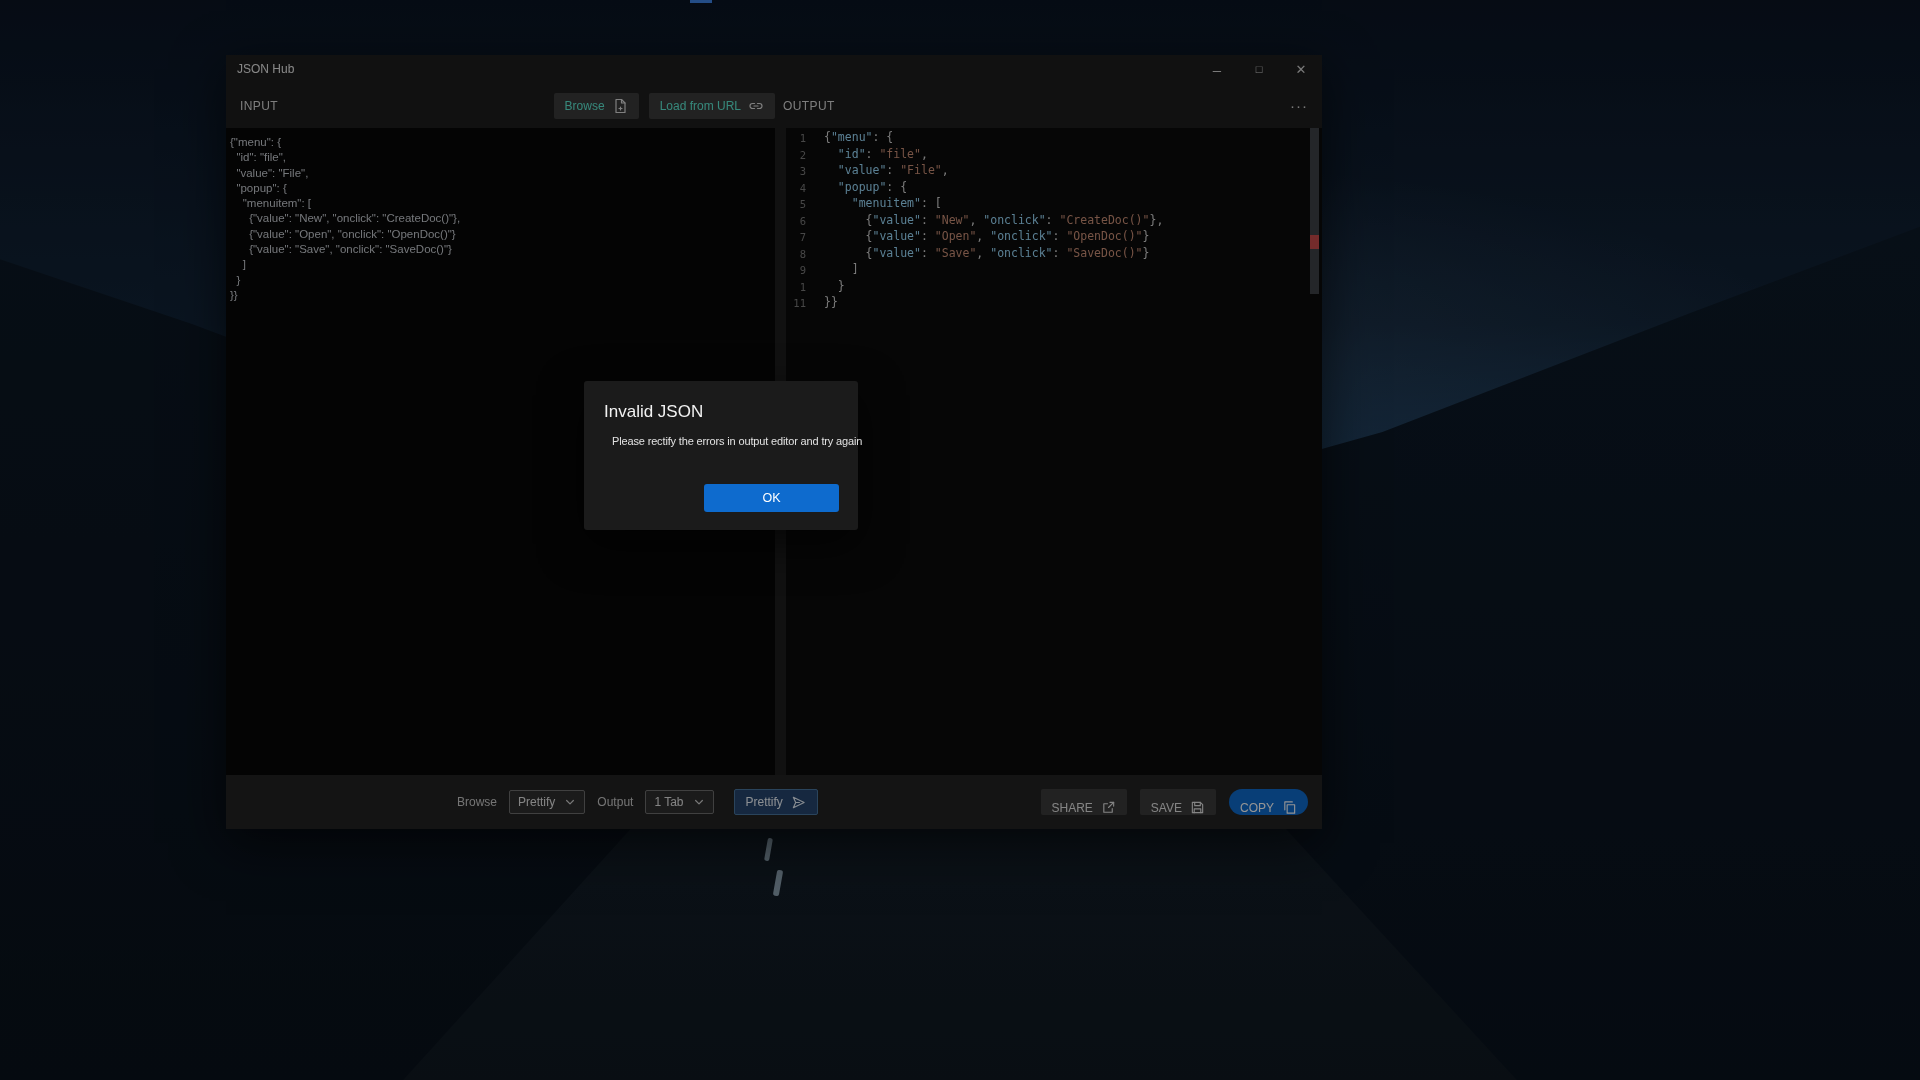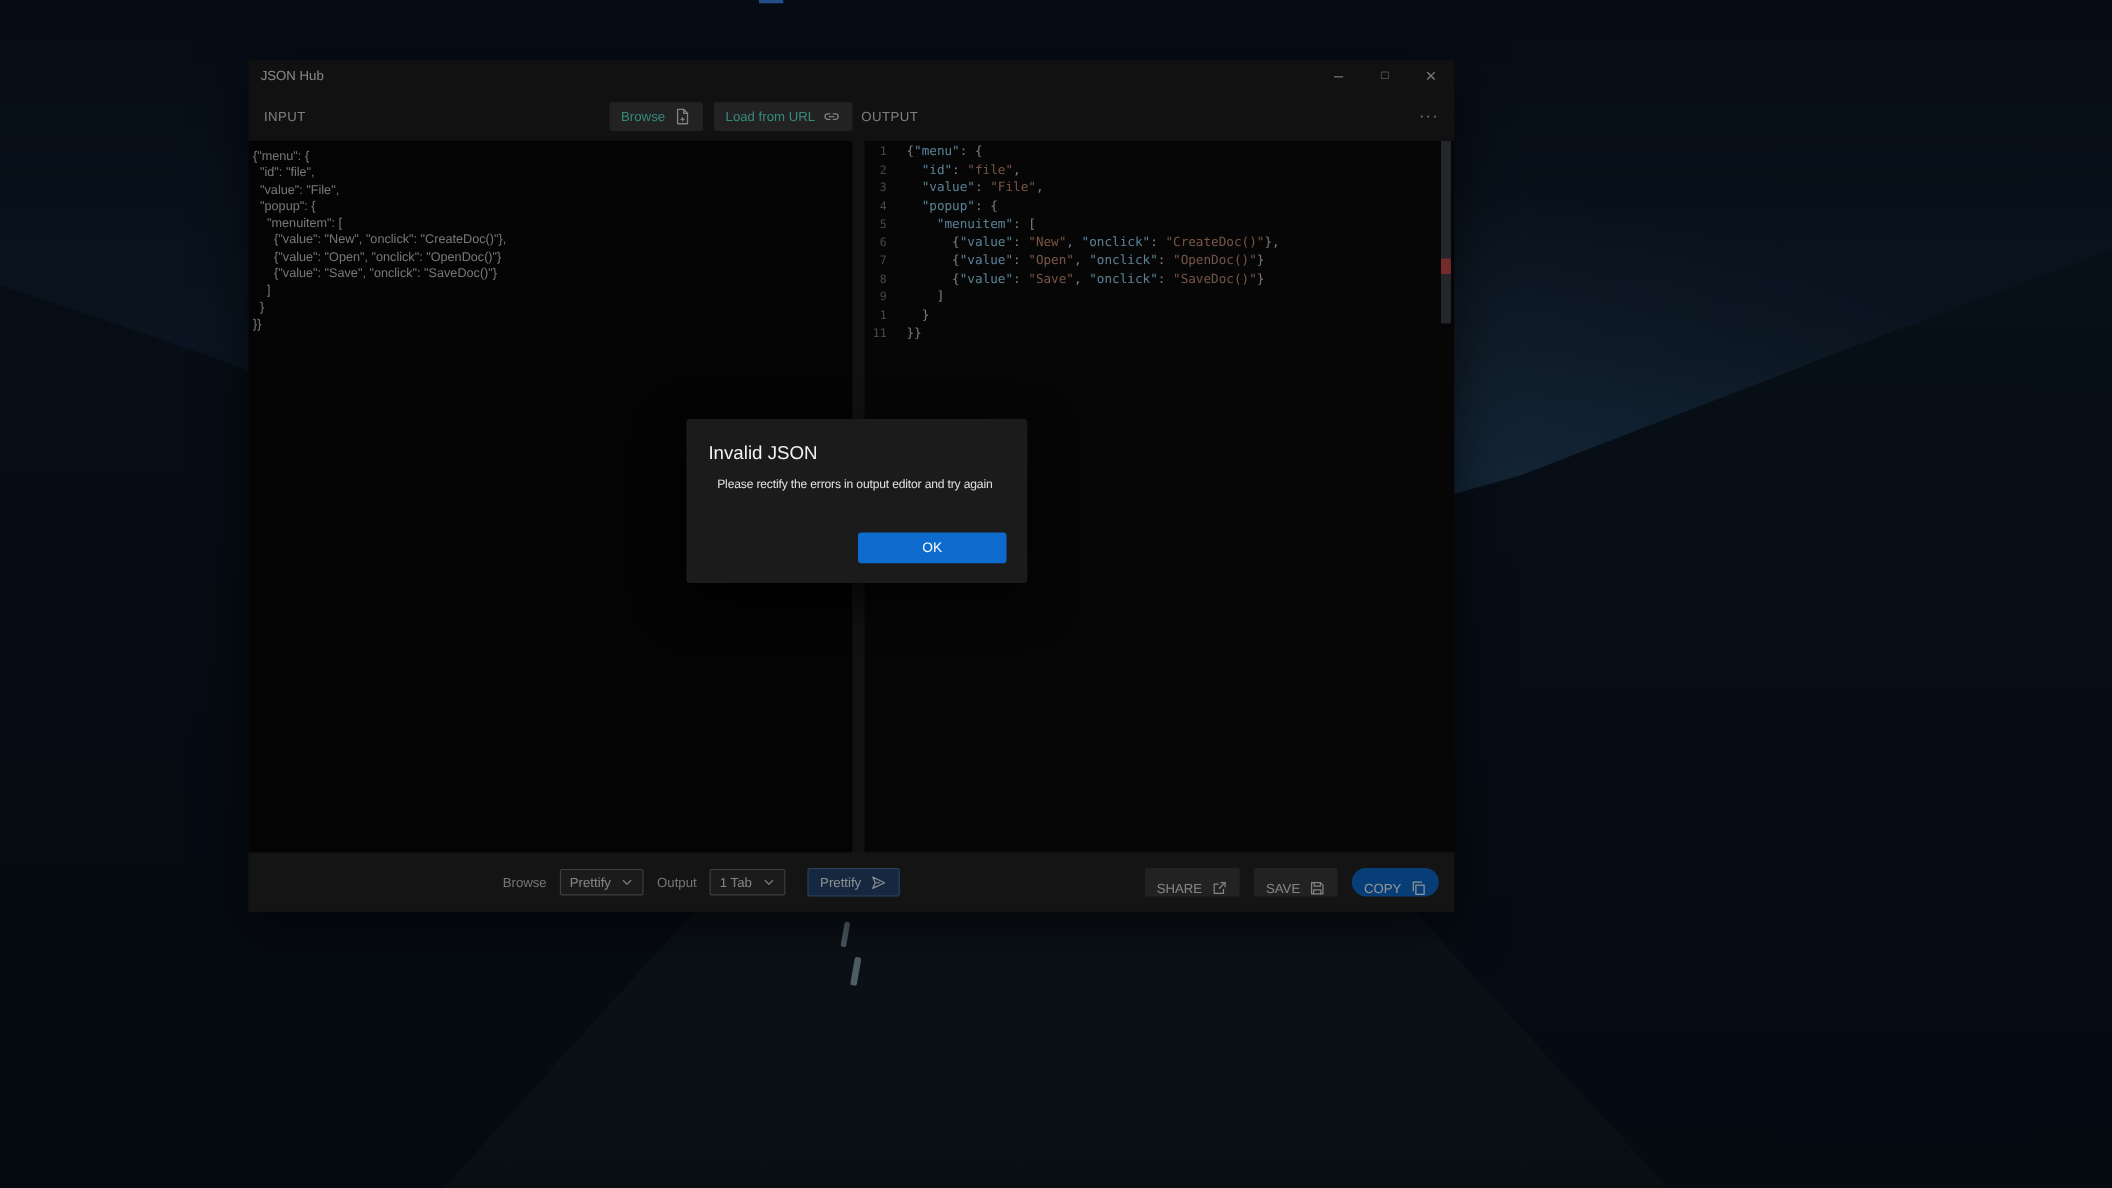--- a/index.html
+++ b/index.html
@@ -71,21 +71,21 @@
   .send-btn { display:flex; align-items:center; gap:8px; height:26px; padding:0 11px; margin-left:8px;
     background:#27466e; border:1px solid #49759f; border-radius:2px; color:#eef4fb; font-size:12px; font-family:inherit; }
   .right-controls { position:absolute; right:14px; top:50%; transform:translateY(-50%);
     display:flex; align-items:center; gap:13px; }
   .bar-btn { display:flex; align-items:flex-end; gap:8px; height:26px; padding:0 11px;
     background:#3c3c3c; border:none; border-radius:2px; color:#e3e3e3; font-size:12px; font-family:inherit; }
   .bar-btn.copy { background:var(--accent,#1266cf); color:#fff;border-radius:13px; }
 
   
   .dim { position:absolute; inset:0; background:rgba(0,0,0,.42); z-index:40; }
-  .dialog { position:absolute; left:624px; top:381px; width:310px; height:149px; background:#1b1b1b;
+  .dialog { position:absolute; left:584px; top:381px; width:274px; height:149px; background:#1b1b1b;
     border-radius:3px; box-shadow:0 14px 44px rgba(0,0,0,.7); z-index:50; }
   .dialog-title { margin:21px 20px 0; font-size:17px; color:#f2f2f2; }
   .dialog-msg { margin:13px 28px 0; font-size:11px; letter-spacing:-.15px; color:#e2e2e2; white-space:nowrap; }
   .dialog-ok { position:absolute; right:19px; bottom:18px; width:135px; height:28px;
     background:var(--accent,#1266cf); border:none; border-radius:3px; color:#fff; font-size:12.5px; font-family:inherit; }
 
   svg { display:block; }
 </style>
 </head>
 <body>

